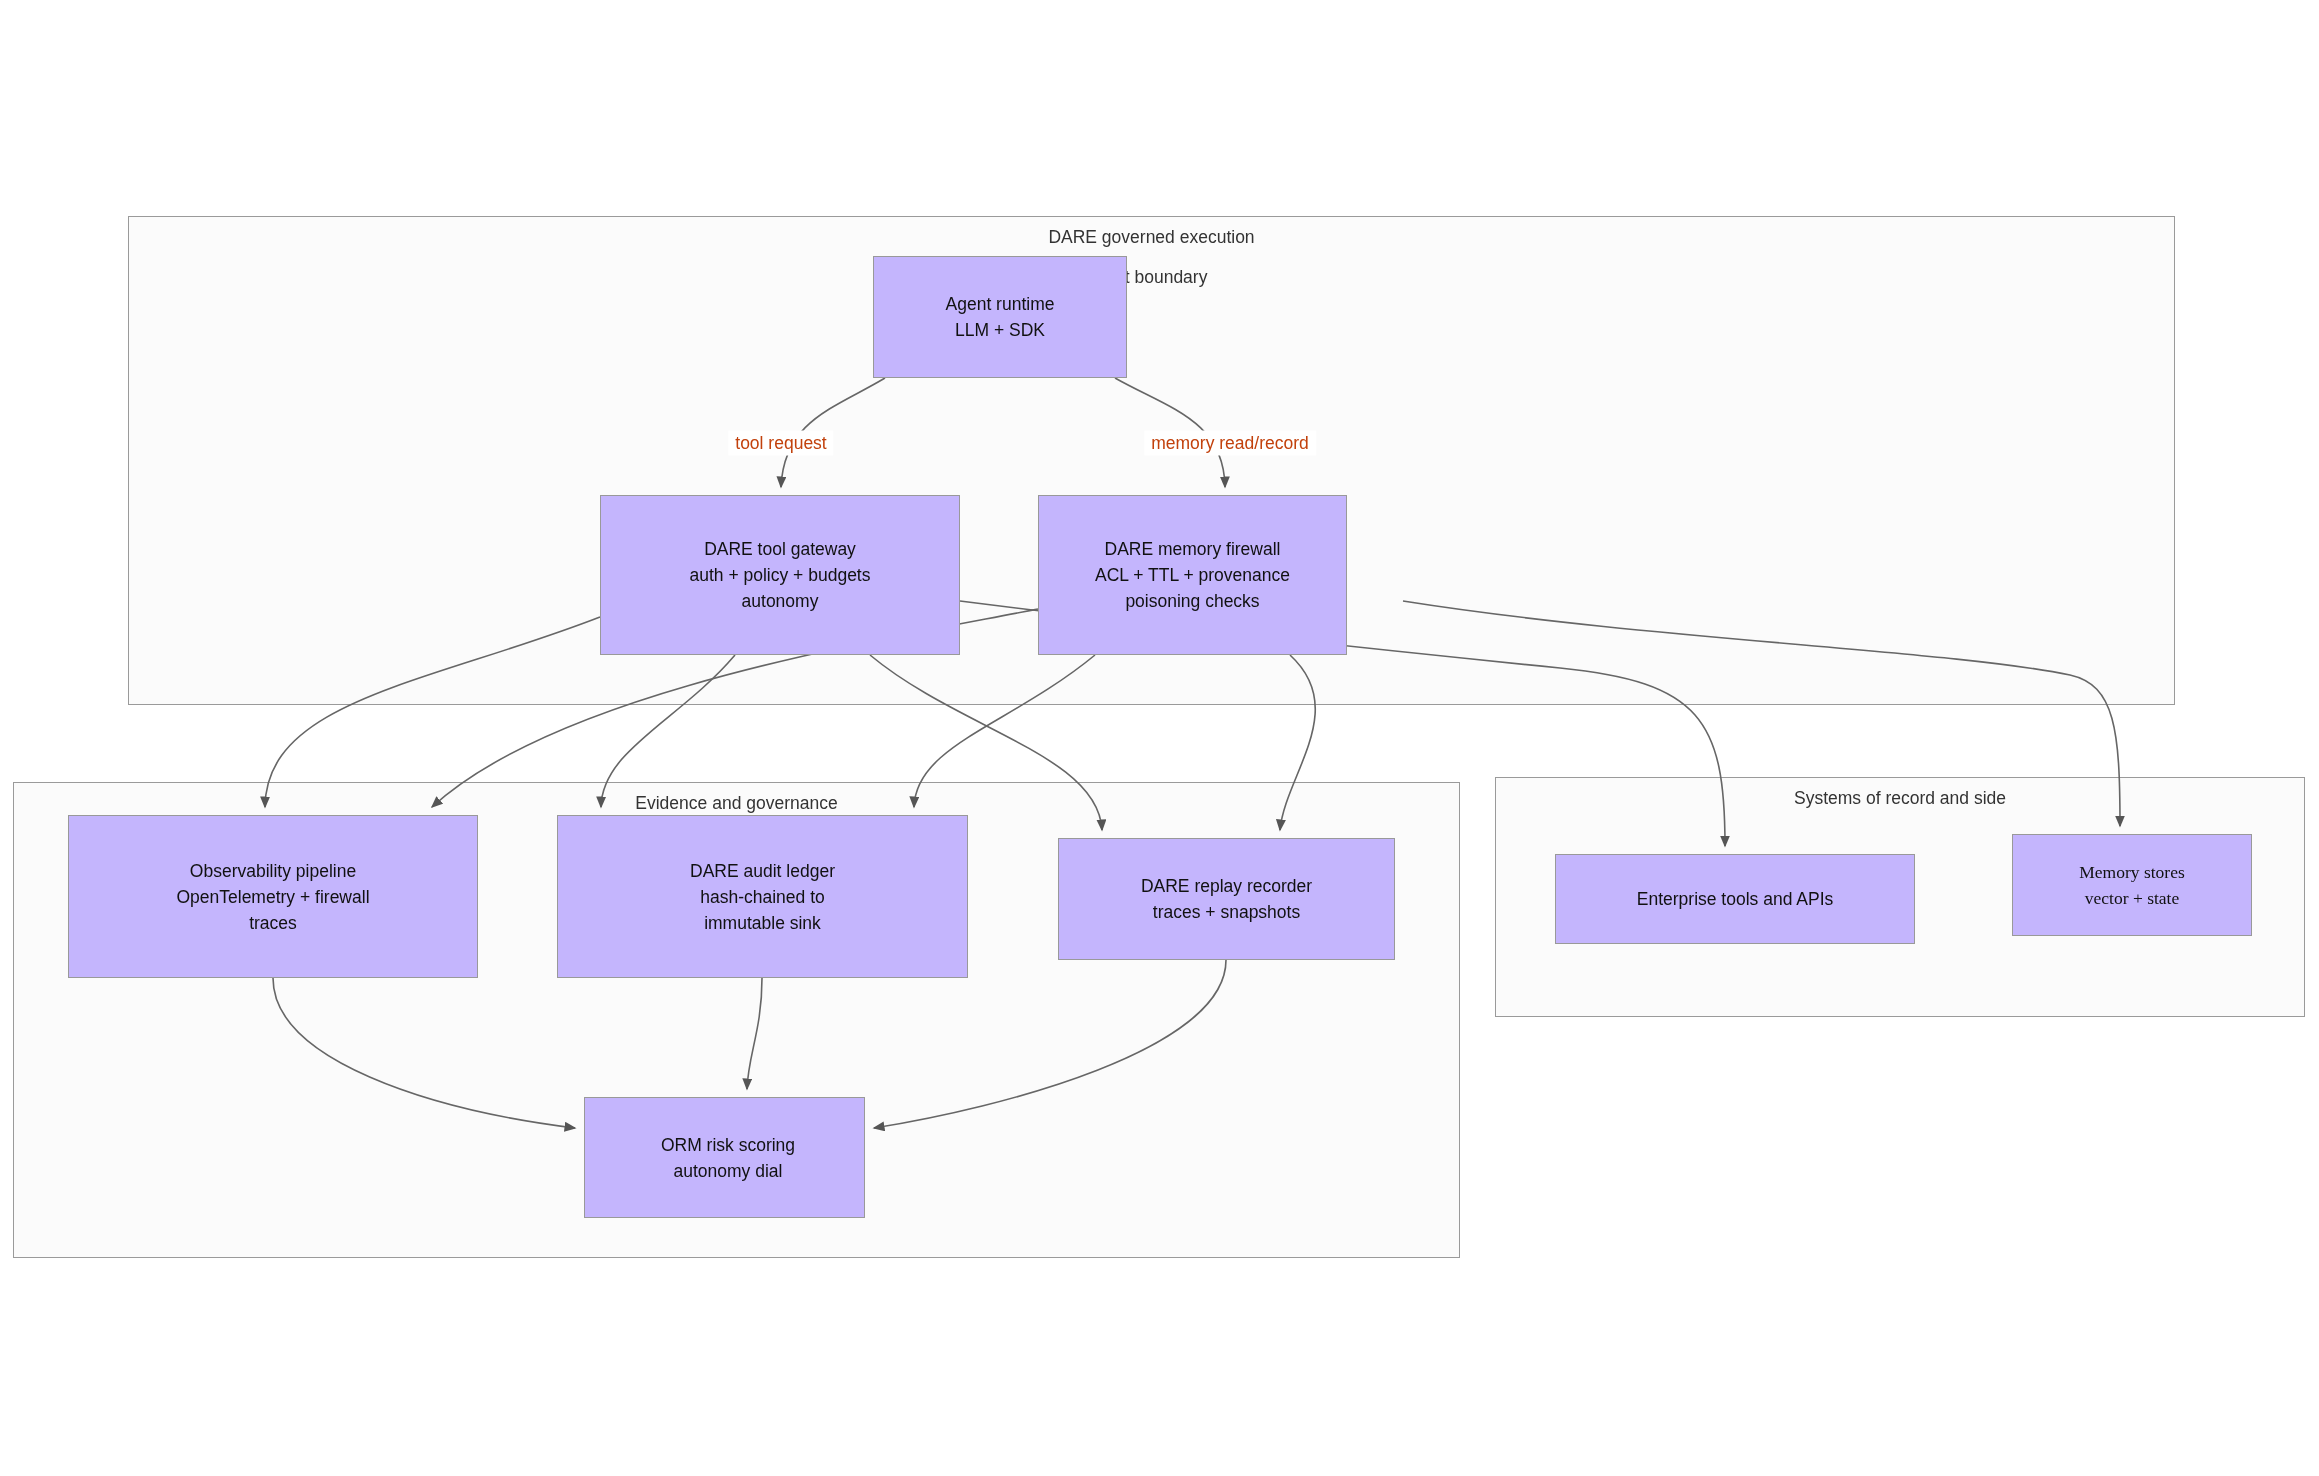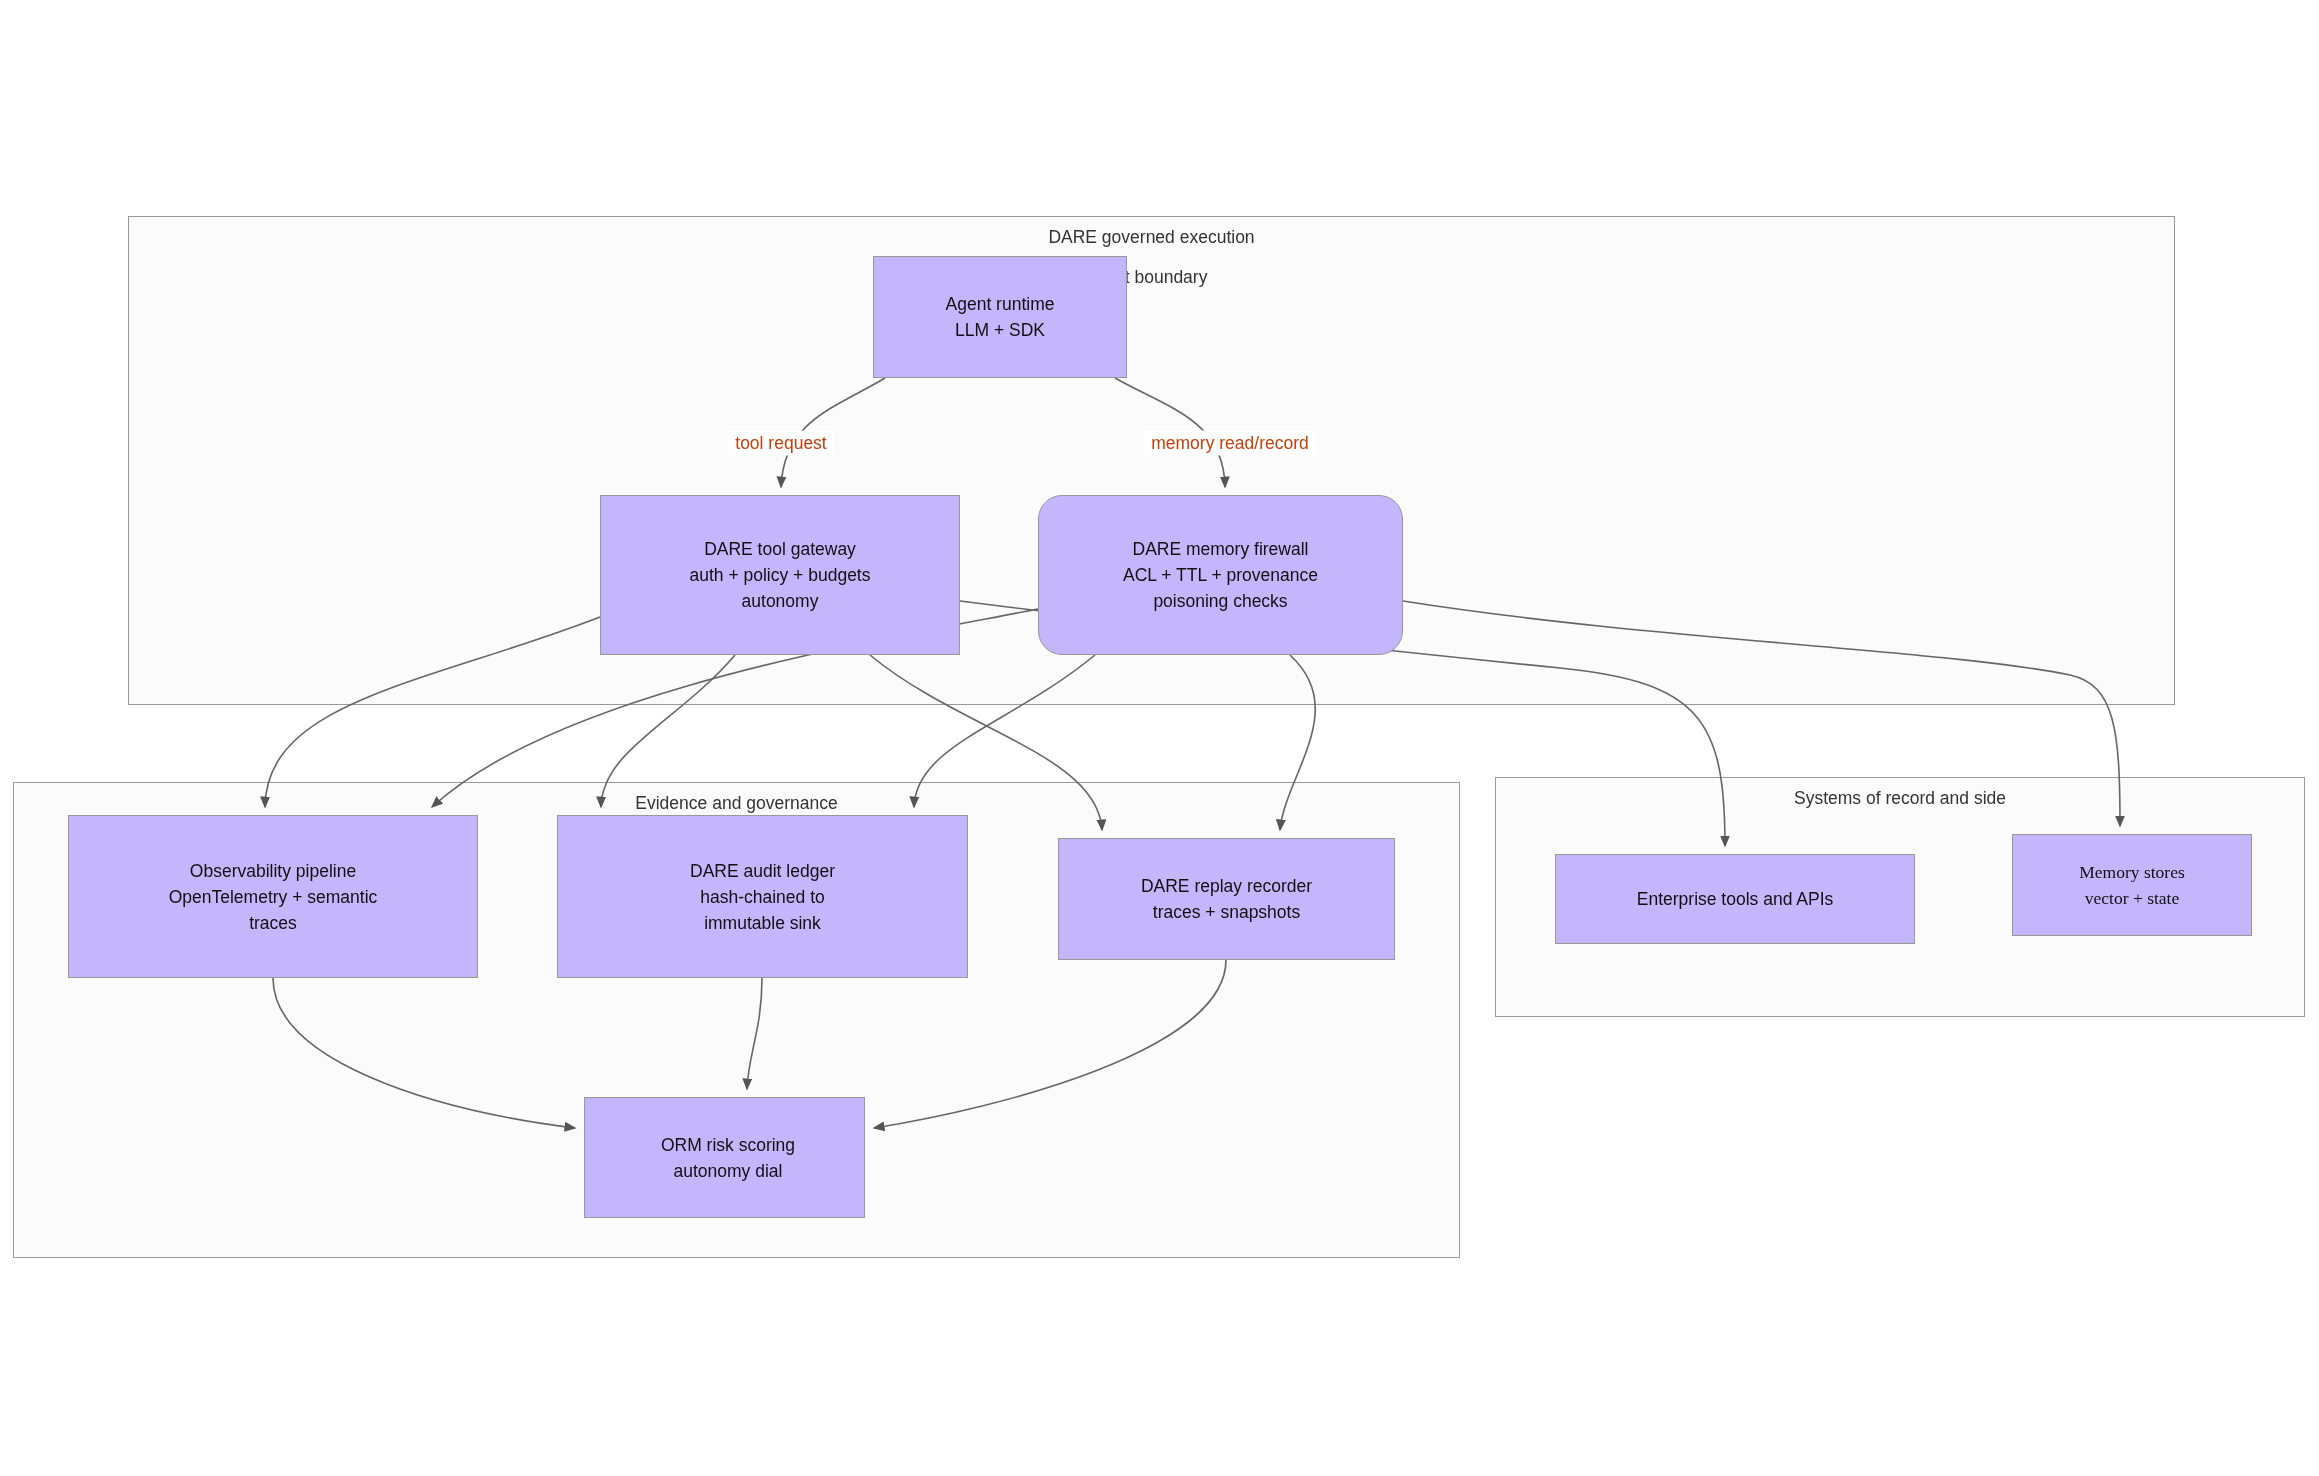--- a/index.html
+++ b/index.html
@@ -115,29 +115,29 @@
     <span class="line">Agent runtime</span>
     <span class="line">LLM + SDK</span>
   </div>
 
   <div class="node" style="left:600px; top:495px; width:360px; height:160px;">
     <span class="line">DARE tool gateway</span>
     <span class="line">auth + policy + budgets</span>
     <span class="line">autonomy</span>
   </div>
 
-  <div class="node" style="left:1038px; top:495px; width:365px; height:160px;border-radius:24px;">
+  <div class="node" style="left:1038px; top:495px; width:309px; height:160px;">
     <span class="line">DARE memory firewall</span>
     <span class="line">ACL + TTL + provenance</span>
     <span class="line">poisoning checks</span>
   </div>
 
   <div class="node" style="left:68px; top:815px; width:410px; height:163px;">
     <span class="line">Observability pipeline</span>
-    <span class="line">OpenTelemetry + semantic</span>
+    <span class="line">OpenTelemetry + firewall</span>
     <span class="line">traces</span>
   </div>
 
   <div class="node" style="left:557px; top:815px; width:411px; height:163px;">
     <span class="line">DARE audit ledger</span>
     <span class="line">hash-chained to</span>
     <span class="line">immutable sink</span>
   </div>
 
   <div class="node" style="left:1058px; top:838px; width:337px; height:122px;">

